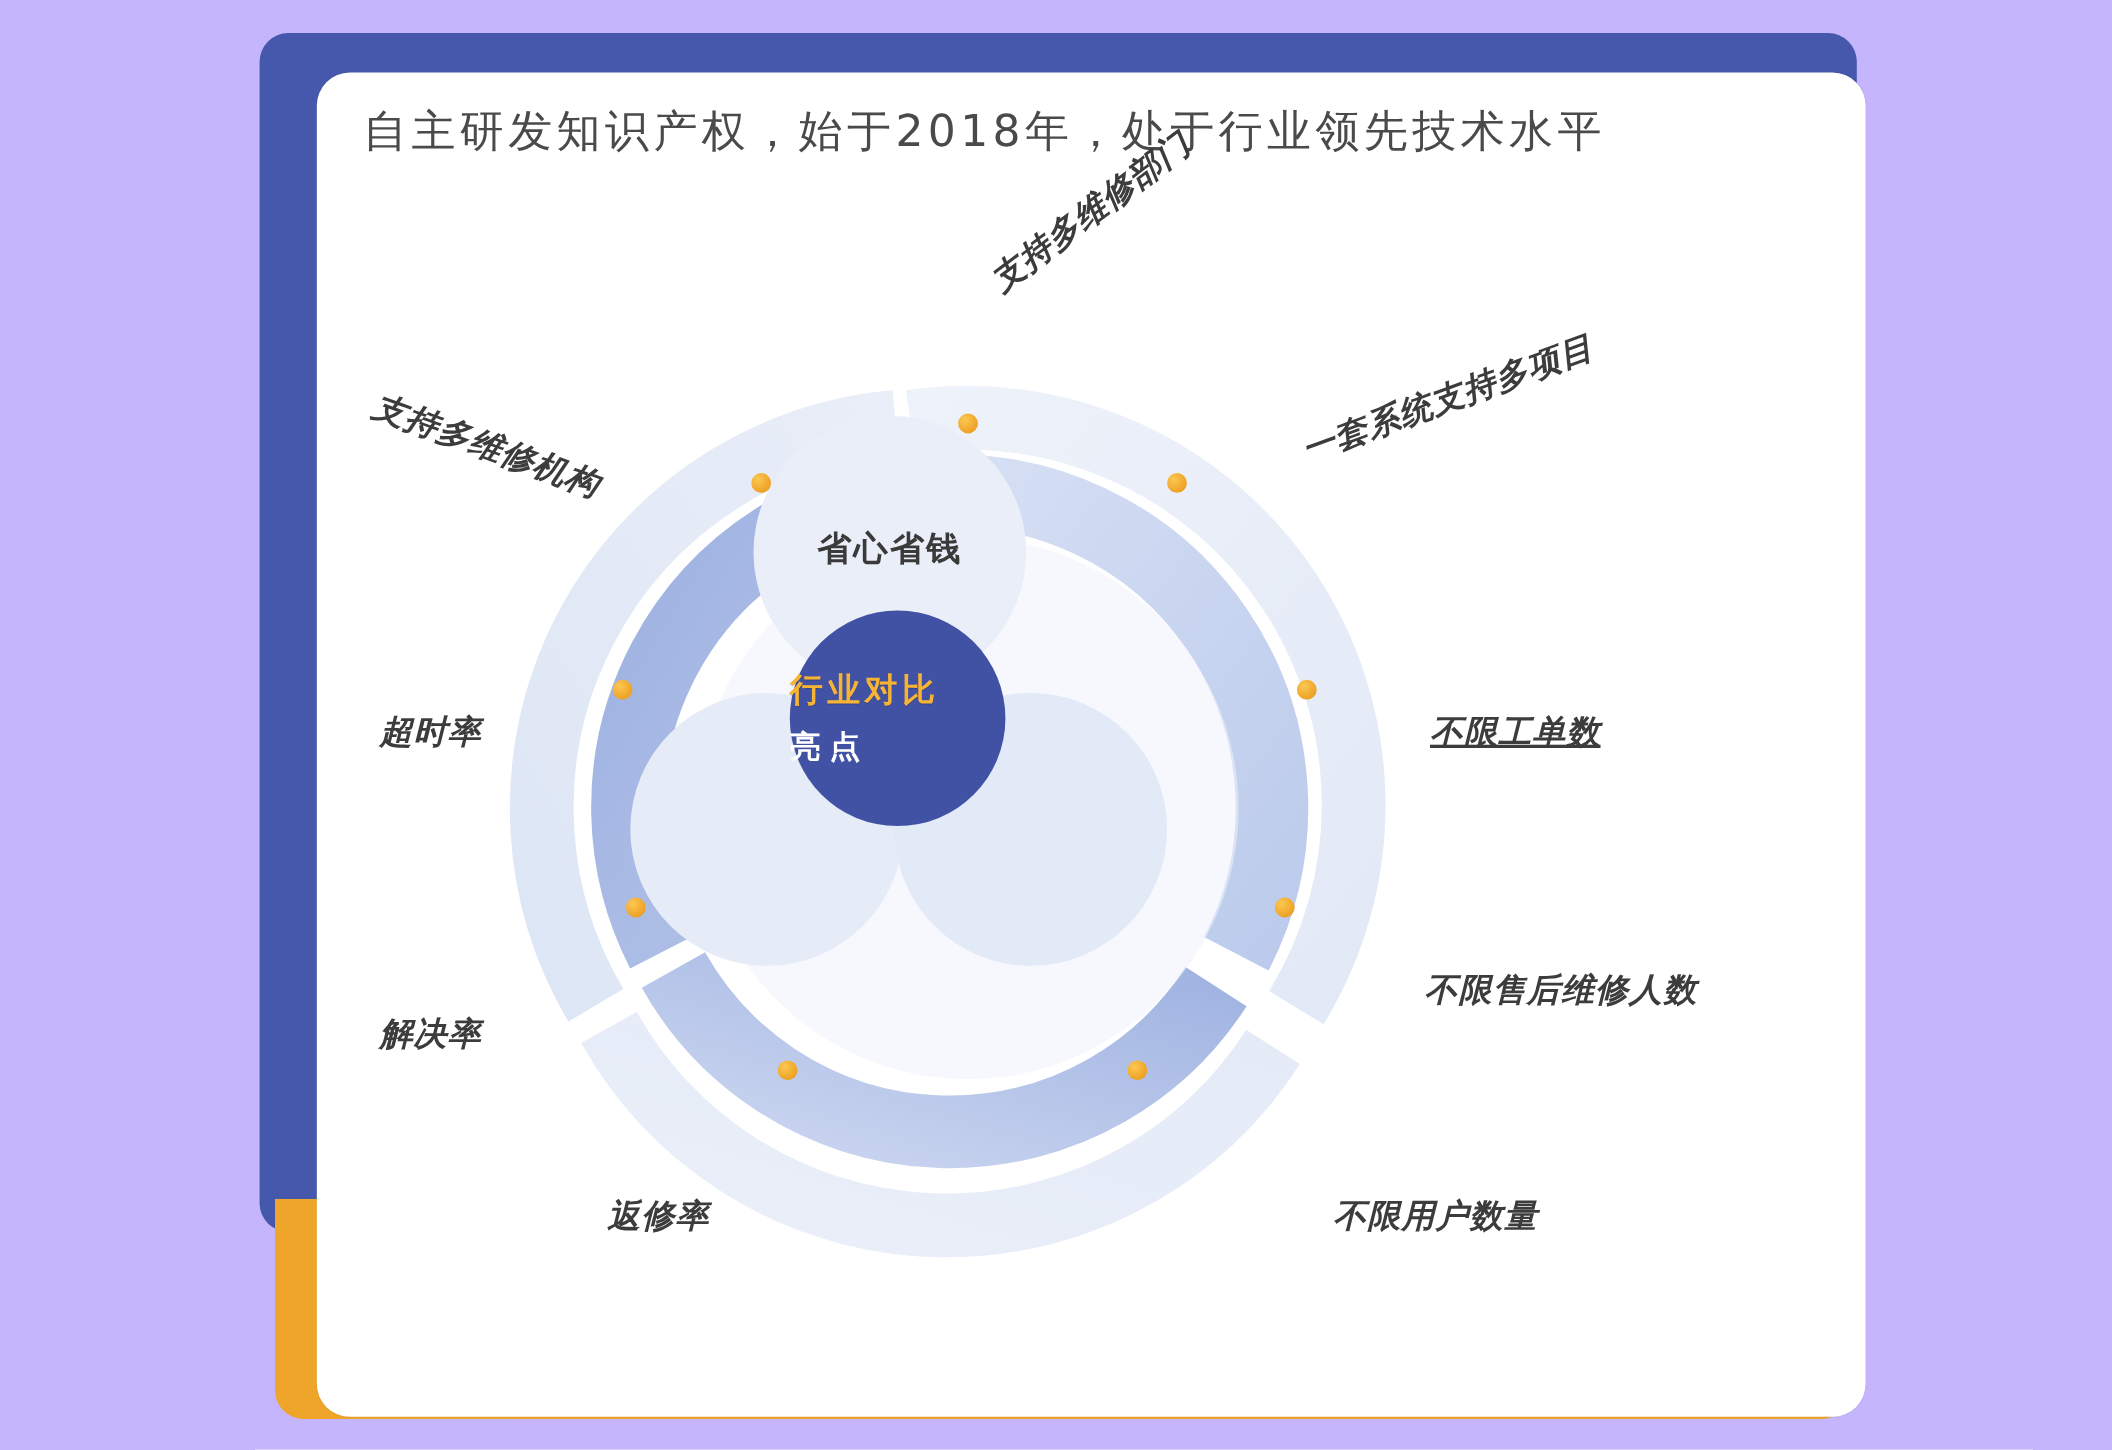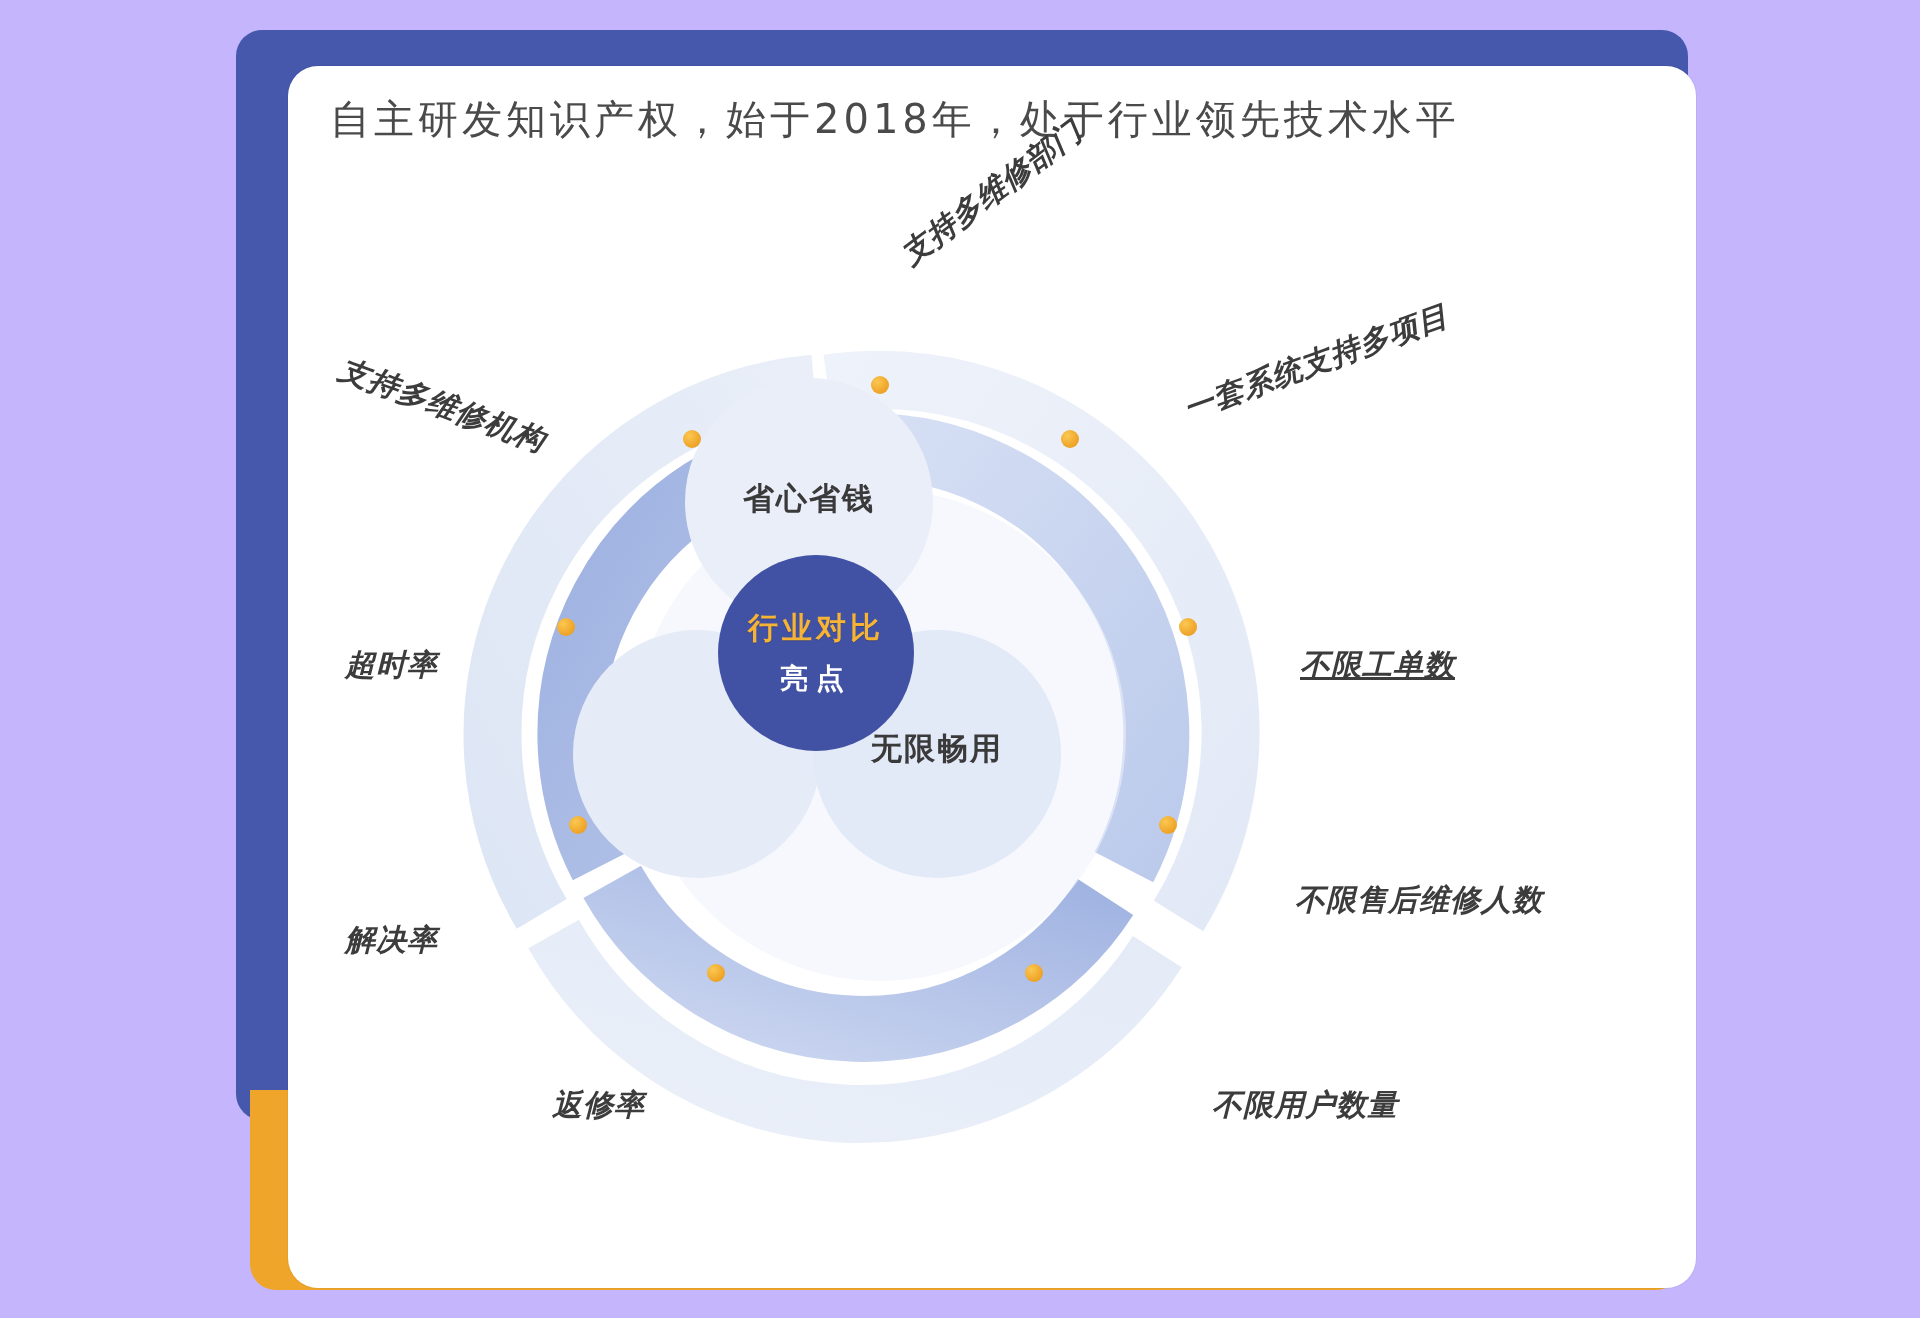--- a/index.html
+++ b/index.html
@@ -60,21 +60,21 @@
     position:absolute;width:260px;text-align:center;
     font-size:31px;font-weight:700;color:#3a3a3a;
     letter-spacing:2px;white-space:nowrap;
   }
 
   
   .core{
     position:absolute;left:273px;top:255px;width:196px;height:196px;
     border-radius:50%;
     background:#4152a4;
-    display:flex;flex-direction:column;align-items:center;justify-content:center;
+    display:flex;flex-direction:column;justify-content:center;
     z-index:6;
   }
   .core-top{
     font-size:30px;font-weight:800;color:#f7b334;letter-spacing:4px;
     line-height:1.15;
     text-shadow:0 1px 0 rgba(0,0,0,.18);
   }
   .core-bottom{
     font-size:28px;font-weight:800;color:#ffffff;letter-spacing:8px;
     line-height:1.15;margin-top:18px;
@@ -158,21 +158,20 @@
 
         <circle cx="435" cy="435" r="246" fill="#eef2fb" opacity="0.55"></circle>
       </svg>
     </div>
 
     <div class="lobe lobe-top"></div>
     <div class="lobe lobe-left"></div>
     <div class="lobe lobe-right"></div>
 
     <div class="lobe-label" style="left:234px;top:178px;font-family:Liberation Mono, monospace;">省心省钱</div>
-    <div class="lobe-label" style="left:362px;top:428px;">无限畅用</div>
 
     <div class="core">
       <div class="core-top">行业对比</div>
       <div class="core-bottom">亮点</div>
     </div>
 
     <div class="dot" style="left:426px;top:76px;"></div>
     <div class="dot" style="left:616px;top:130px;"></div>
     <div class="dot" style="left:734px;top:318px;"></div>
     <div class="dot" style="left:714px;top:516px;"></div>

